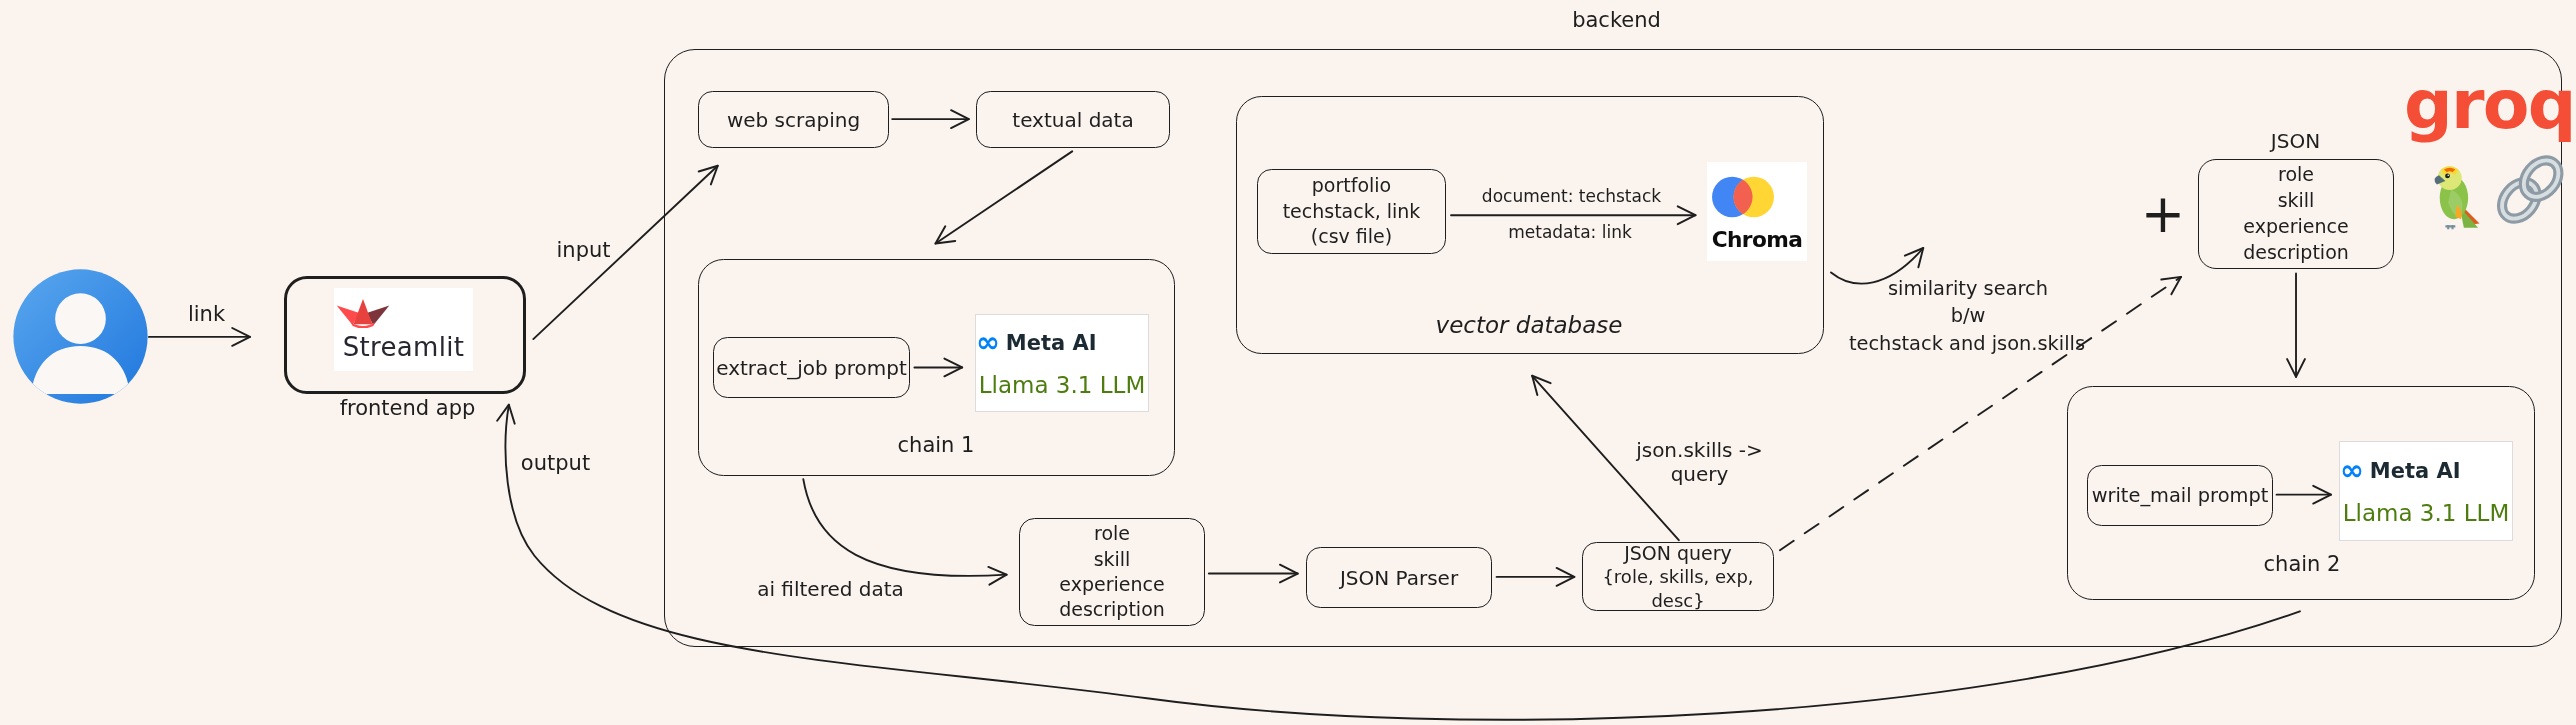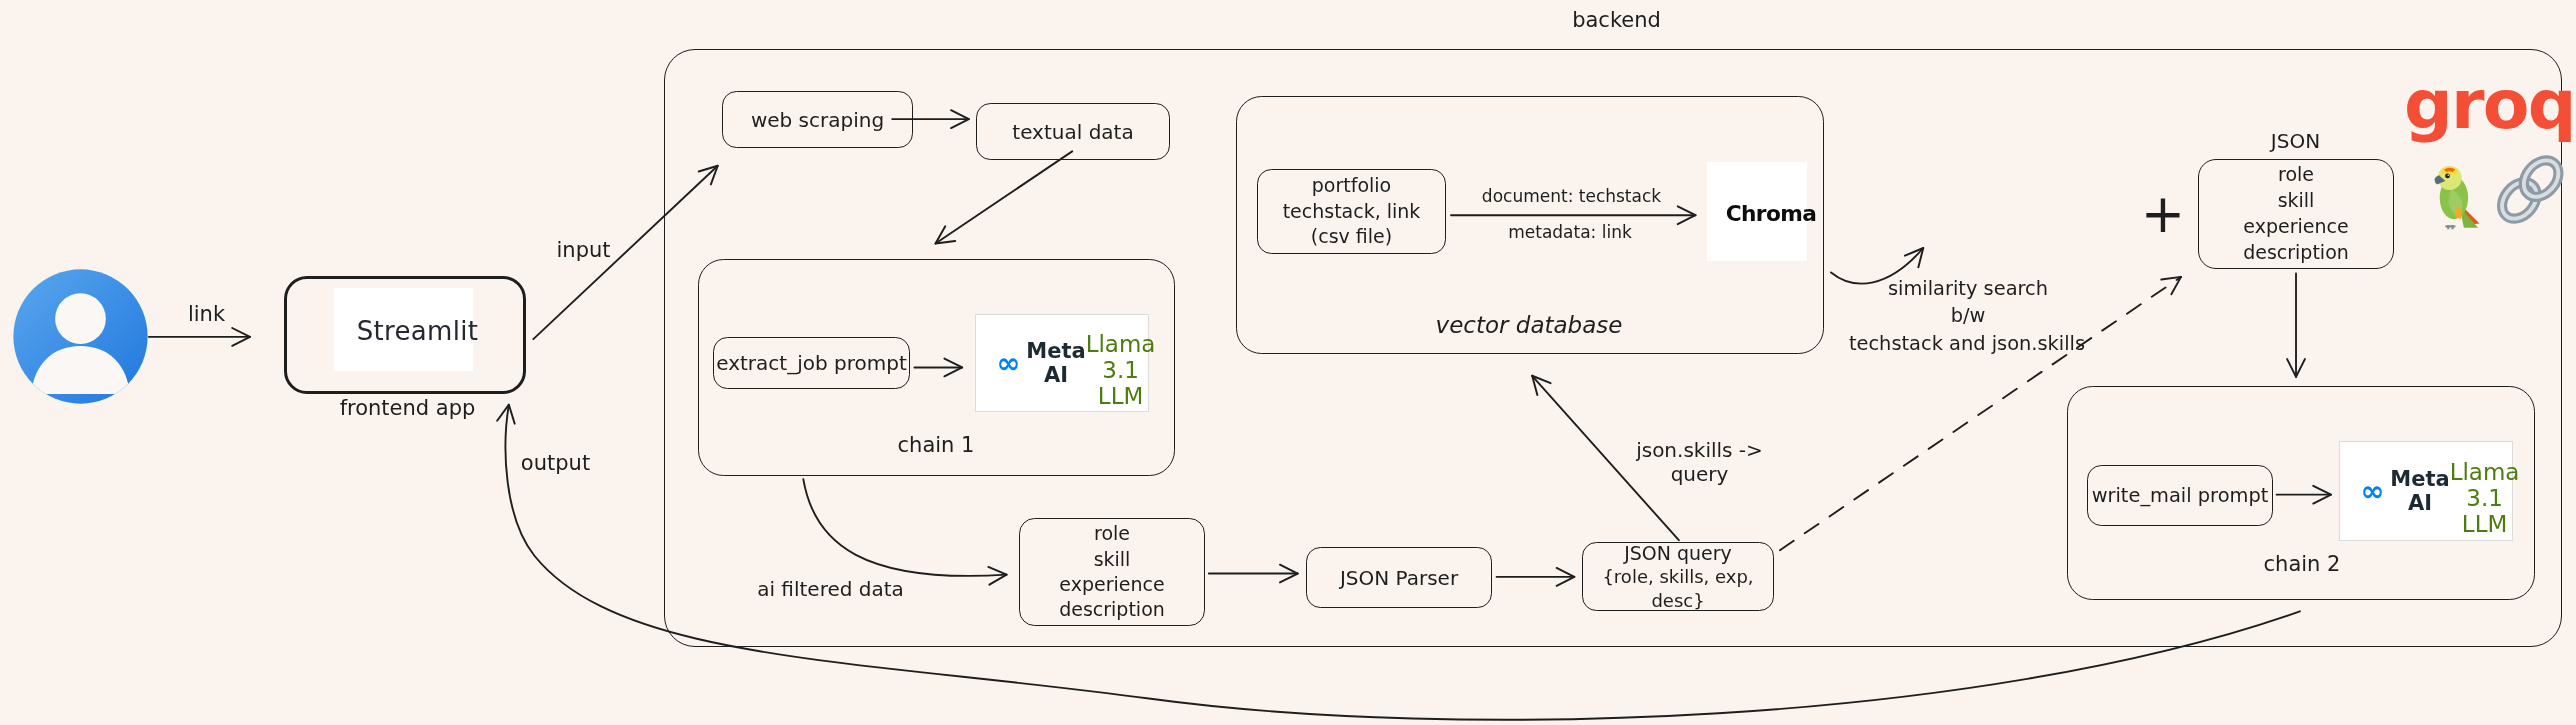--- a/index.html
+++ b/index.html
@@ -16,22 +16,22 @@
     background:transparent;box-sizing:border-box;
   }
   .container-box{
     position:absolute;border:1.7px solid #1e1e1e;border-radius:28px;
     background:transparent;box-sizing:border-box;
   }
   .lbl{position:absolute;text-align:center;color:#1e1e1e;font-size:21px;}
   .small-lbl{font-size:17px;}
   .white-panel{
     position:absolute;background:#ffffff;border:0.6px solid #dcdcdc;
-    display:flex;flex-direction:row;align-items:center;justify-content:center;
-    box-sizing:border-box;text-align:center;padding-left:28px;
+    display:flex;flex-direction:column;justify-content:center;
+    box-sizing:border-box;text-align:center;
   }
   .meta-line{font-size:21px;font-weight:600;color:#1c2b33;display:flex;align-items:center;gap:5.6px;}
   .meta-inf{color:#0082fb;font-size:29px;font-weight:700;line-height:1;}
   .llama-line{font-size:23px;color:#4d7c0f;margin-top:14.4px;font-weight:400;}
   .streamlit-text{font-size:26px;font-weight:500;color:#262730;letter-spacing:0.3px;margin-top:3.3px;}
   .chroma-text{font-size:21.7px;font-weight:800;color:#0d0d0d;letter-spacing:-0.6px;margin-top:4.4px;}
   .groq{font-size:68px;font-weight:700;color:#f54e36;letter-spacing:-1.7px;line-height:1;}
   .plus{font-size:53px;font-weight:500;line-height:1;color:#1e1e1e;}
   svg.overlay{position:absolute;left:0;top:0;pointer-events:none;}
 </style>
@@ -95,29 +95,29 @@
     <div class="streamlit-text">Streamlit</div>
   </div>
   <div class="lbl" style="left:324px;top:396px;width:167px;">frontend app</div>
 
   <div class="lbl" style="left:528px;top:238px;width:111px;">input</div>
   <div class="lbl" style="left:500px;top:451px;width:111px;">output</div>
 
   <div class="container-box" style="left:664px;top:49px;width:1898px;height:598px;border-radius:31px;"></div>
   <div class="lbl" style="left:1533px;top:7.8px;width:167px;">backend</div>
 
-  <div class="node" style="left:698px;top:91px;width:191px;height:57px;margin-left:24px;">
+  <div class="node" style="left:698px;top:91px;width:191px;height:57px;">
     <div>web scraping</div>
   </div>
-  <div class="node" style="left:976px;top:91px;width:194px;height:57px;margin-top:12px;">
+  <div class="node" style="left:976px;top:91px;width:194px;height:57px;">
     <div>textual data</div>
   </div>
 
   <div class="container-box" style="left:698px;top:259px;width:477px;height:217px;border-radius:25.6px;"></div>
-  <div class="node" style="left:713px;top:337px;width:197px;height:52px;">
+  <div class="node" style="left:713px;top:337px;width:197px;height:61px;">
     <div>extract_job prompt</div>
   </div>
   <div class="white-panel" style="left:975px;top:314px;width:174px;height:98px;">
     <div class="meta-line">
       <span class="meta-inf">∞</span>
       <span>Meta AI</span>
     </div>
     <div class="llama-line">Llama 3.1 LLM</div>
   </div>
   <div class="lbl" style="left:864px;top:433px;width:144px;">chain 1</div>

